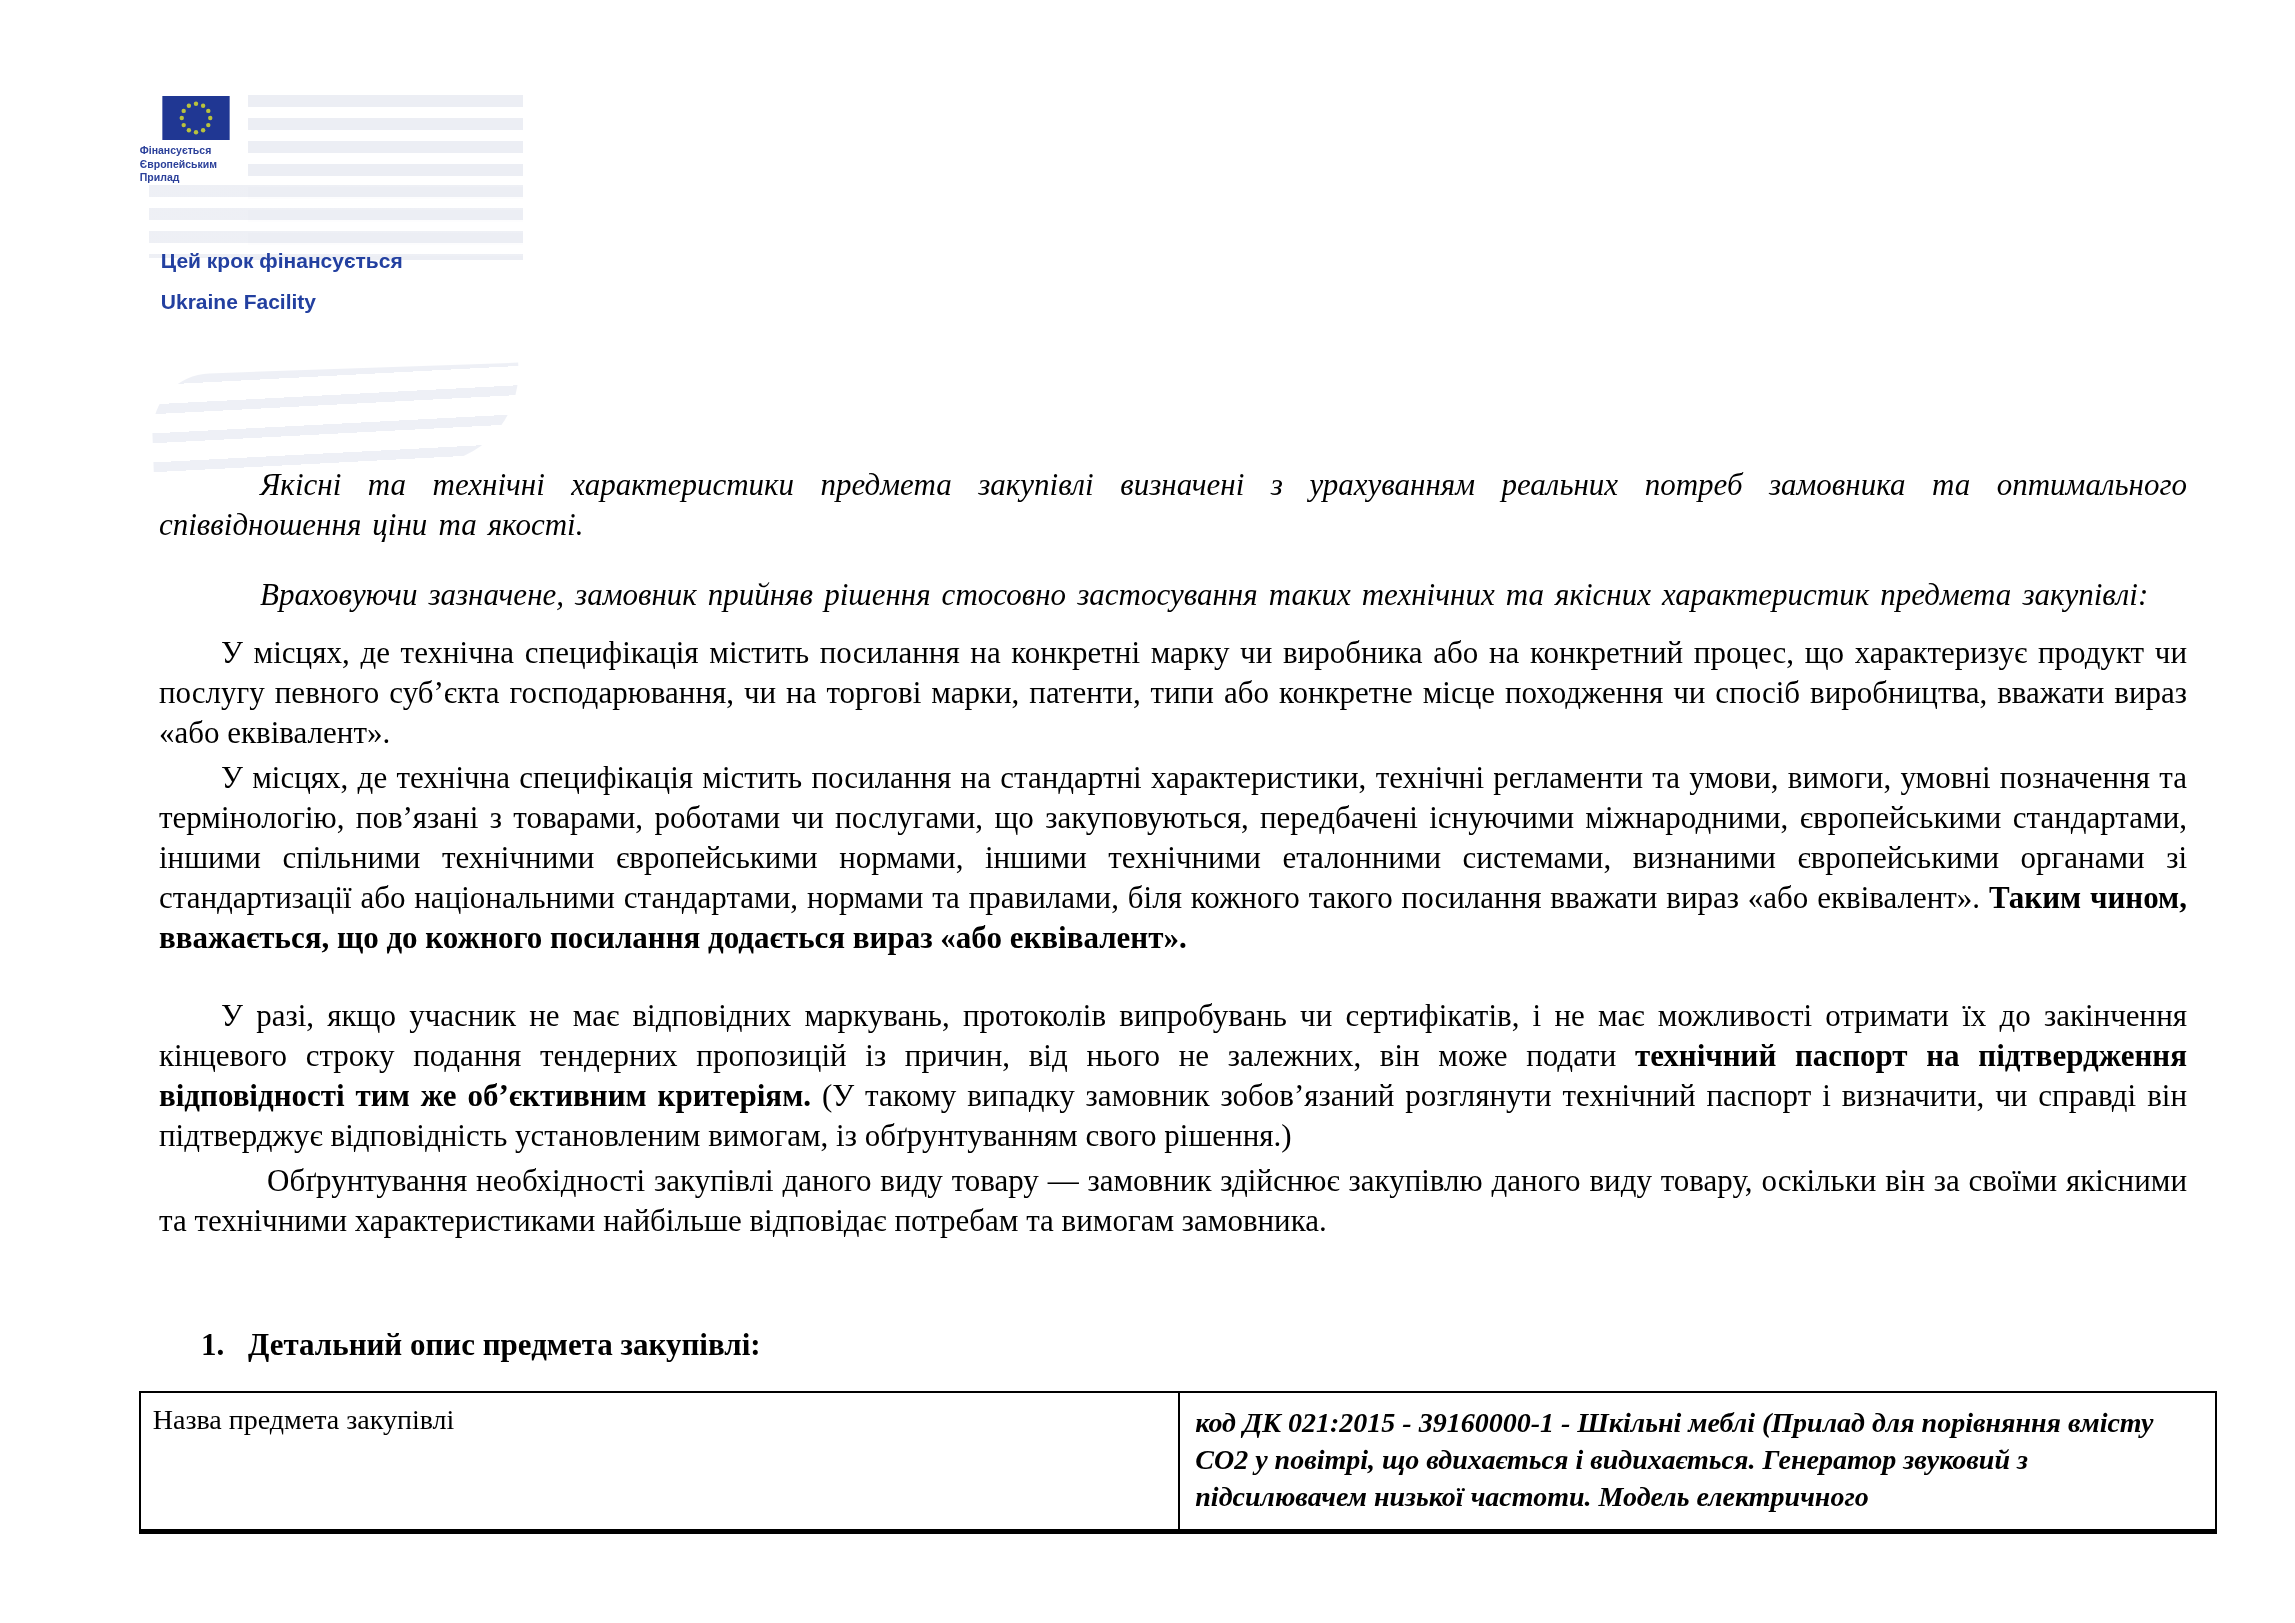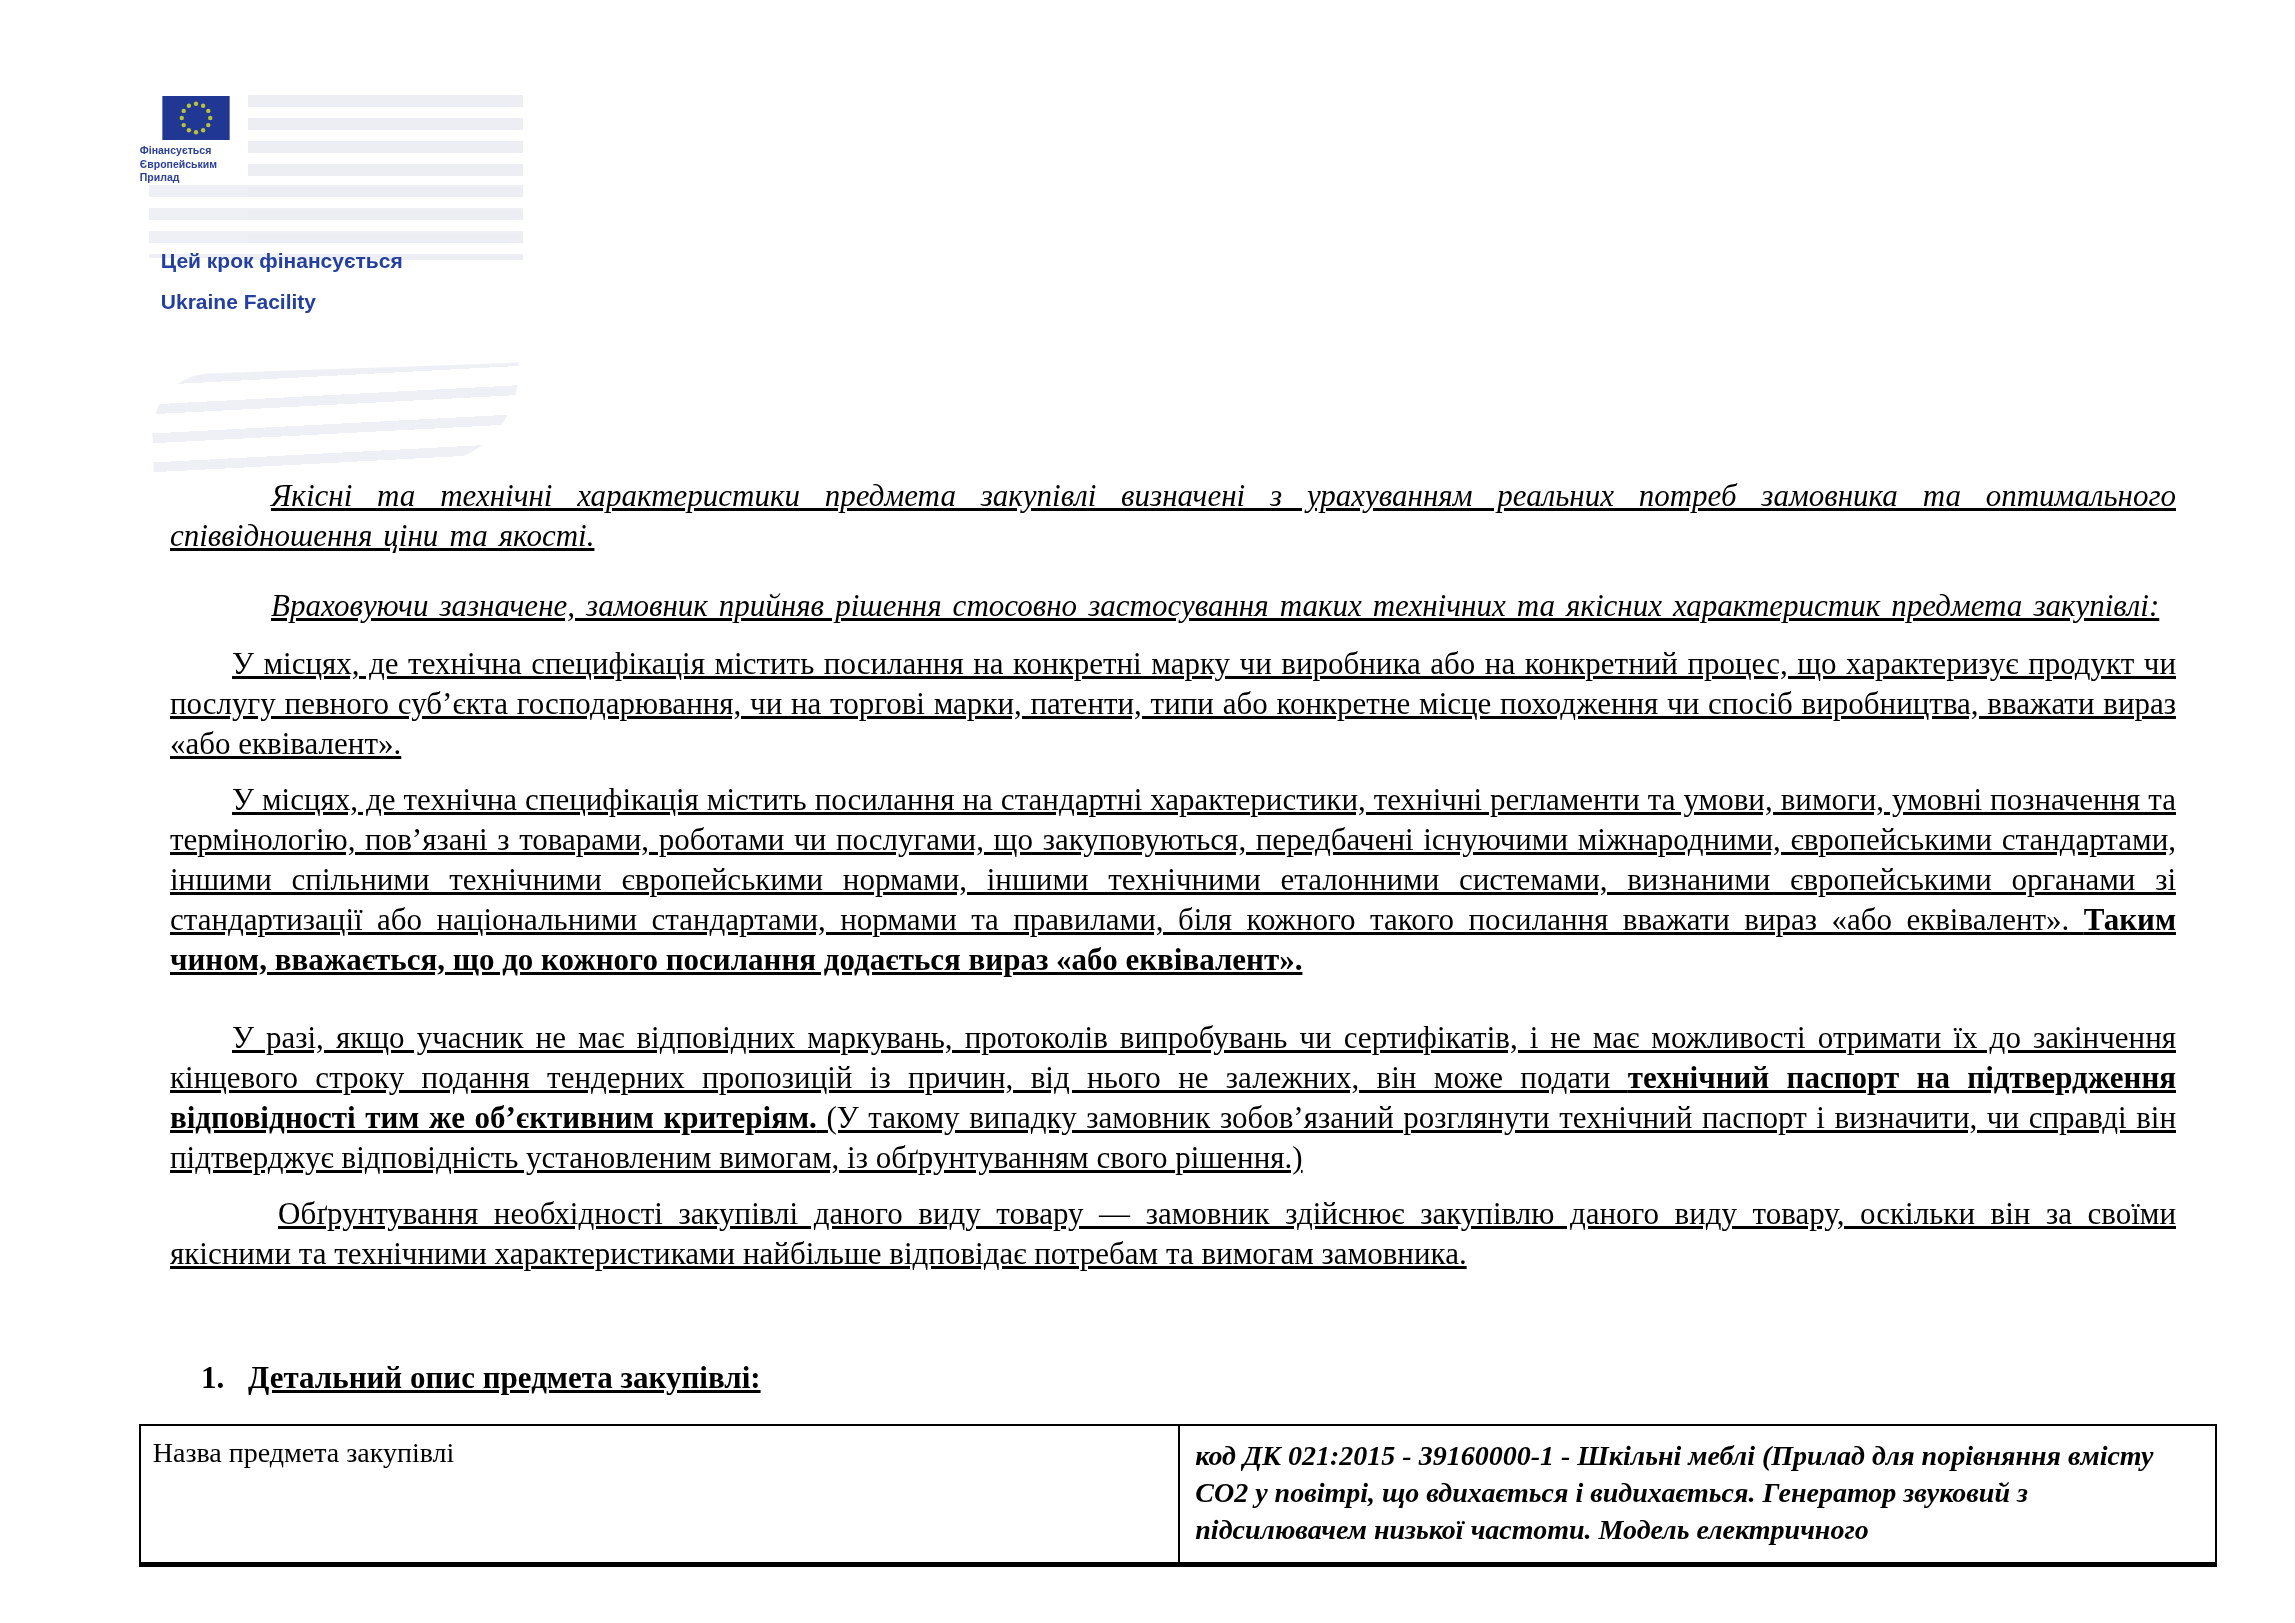--- a/index.html
+++ b/index.html
@@ -28,35 +28,35 @@
   }
   .tagline{
     position:absolute;left:11.8px;top:156px;width:353px;
     font-family:"Liberation Sans","DejaVu Sans",sans-serif;
     font-size:21px;line-height:41px;font-weight:bold;color:#2340a0;
   }
 
   
   .content{position:absolute;left:154px;top:460px;width:2038px;}
   .para{
-    margin:16px;font-size:31px;line-height:40px;
-    text-align:justify;text-align-last:left;text-decoration:underline;
+    margin:5px;font-size:31px;line-height:40px;
+    text-align:justify;text-align-last:left;
   }
   .it{font-style:italic;word-spacing:3.3px;}
   .ind-a{text-indent:101px;}
   .ind-b{text-indent:62px;}
   .ind-c{text-indent:108px;}
   .mb-a{margin-bottom:30px;}
   .mb-b{margin-bottom:18.3px;}
   .mb-c{margin-bottom:38px;}
   .b{font-weight:bold;}
 
   .heading{
     margin:84px 0 0 47px;
-    font-size:31px;line-height:40px;font-weight:bold;text-decoration:underline;
+    font-size:31px;line-height:40px;font-weight:bold;
   }
   .heading .h-num{display:inline-block;min-width:47px;}
 
   
   table.spec{
     margin-left:-15px;margin-top:26px;
     width:2078px;table-layout:fixed;
     border-collapse:collapse;
   }
   table.spec,table.spec td{border:2.6px solid #000;}

